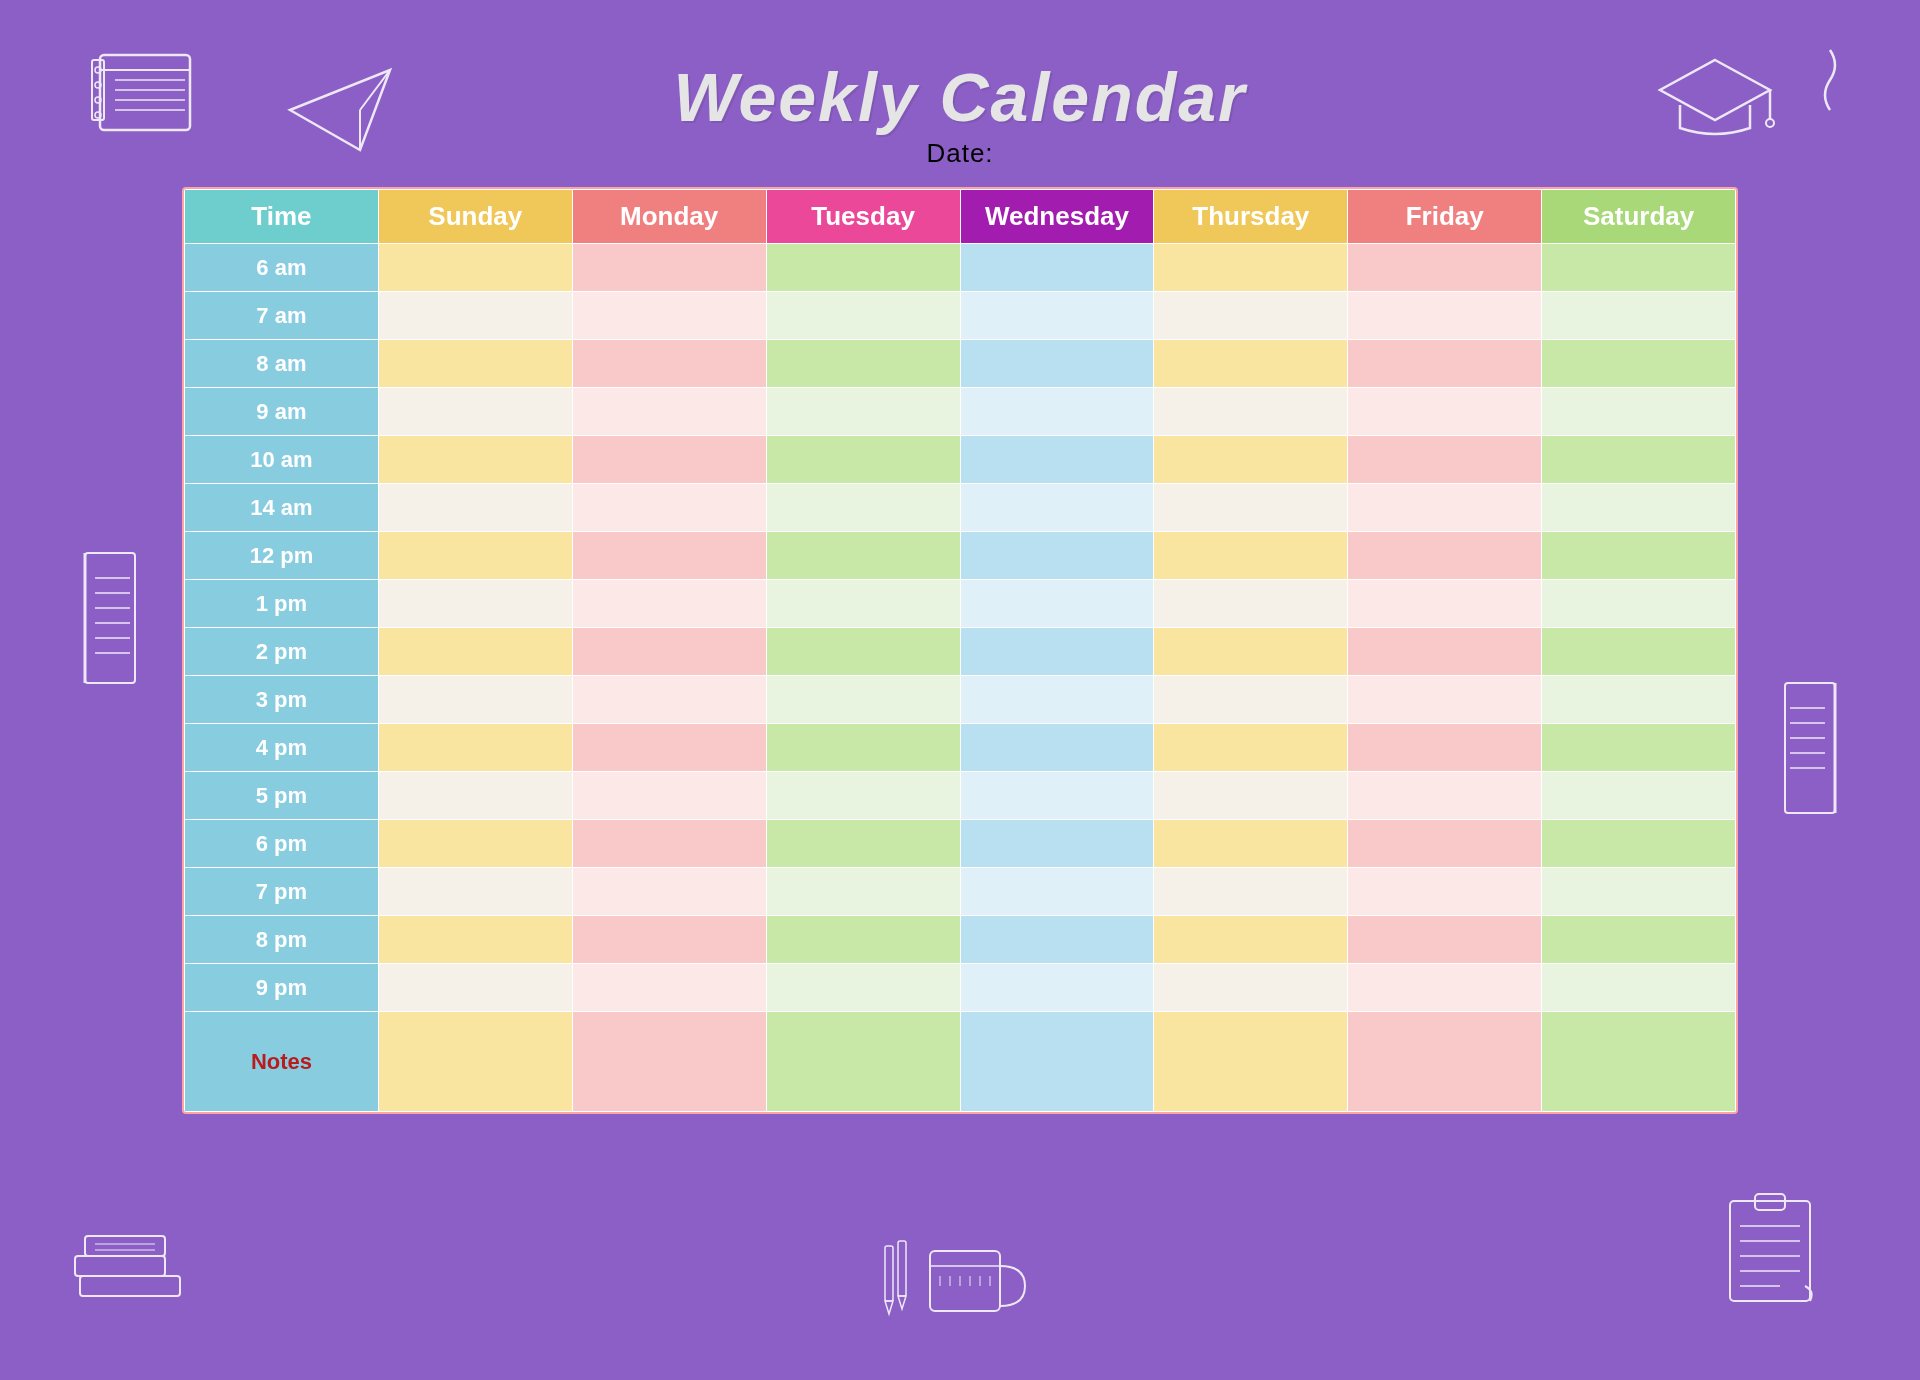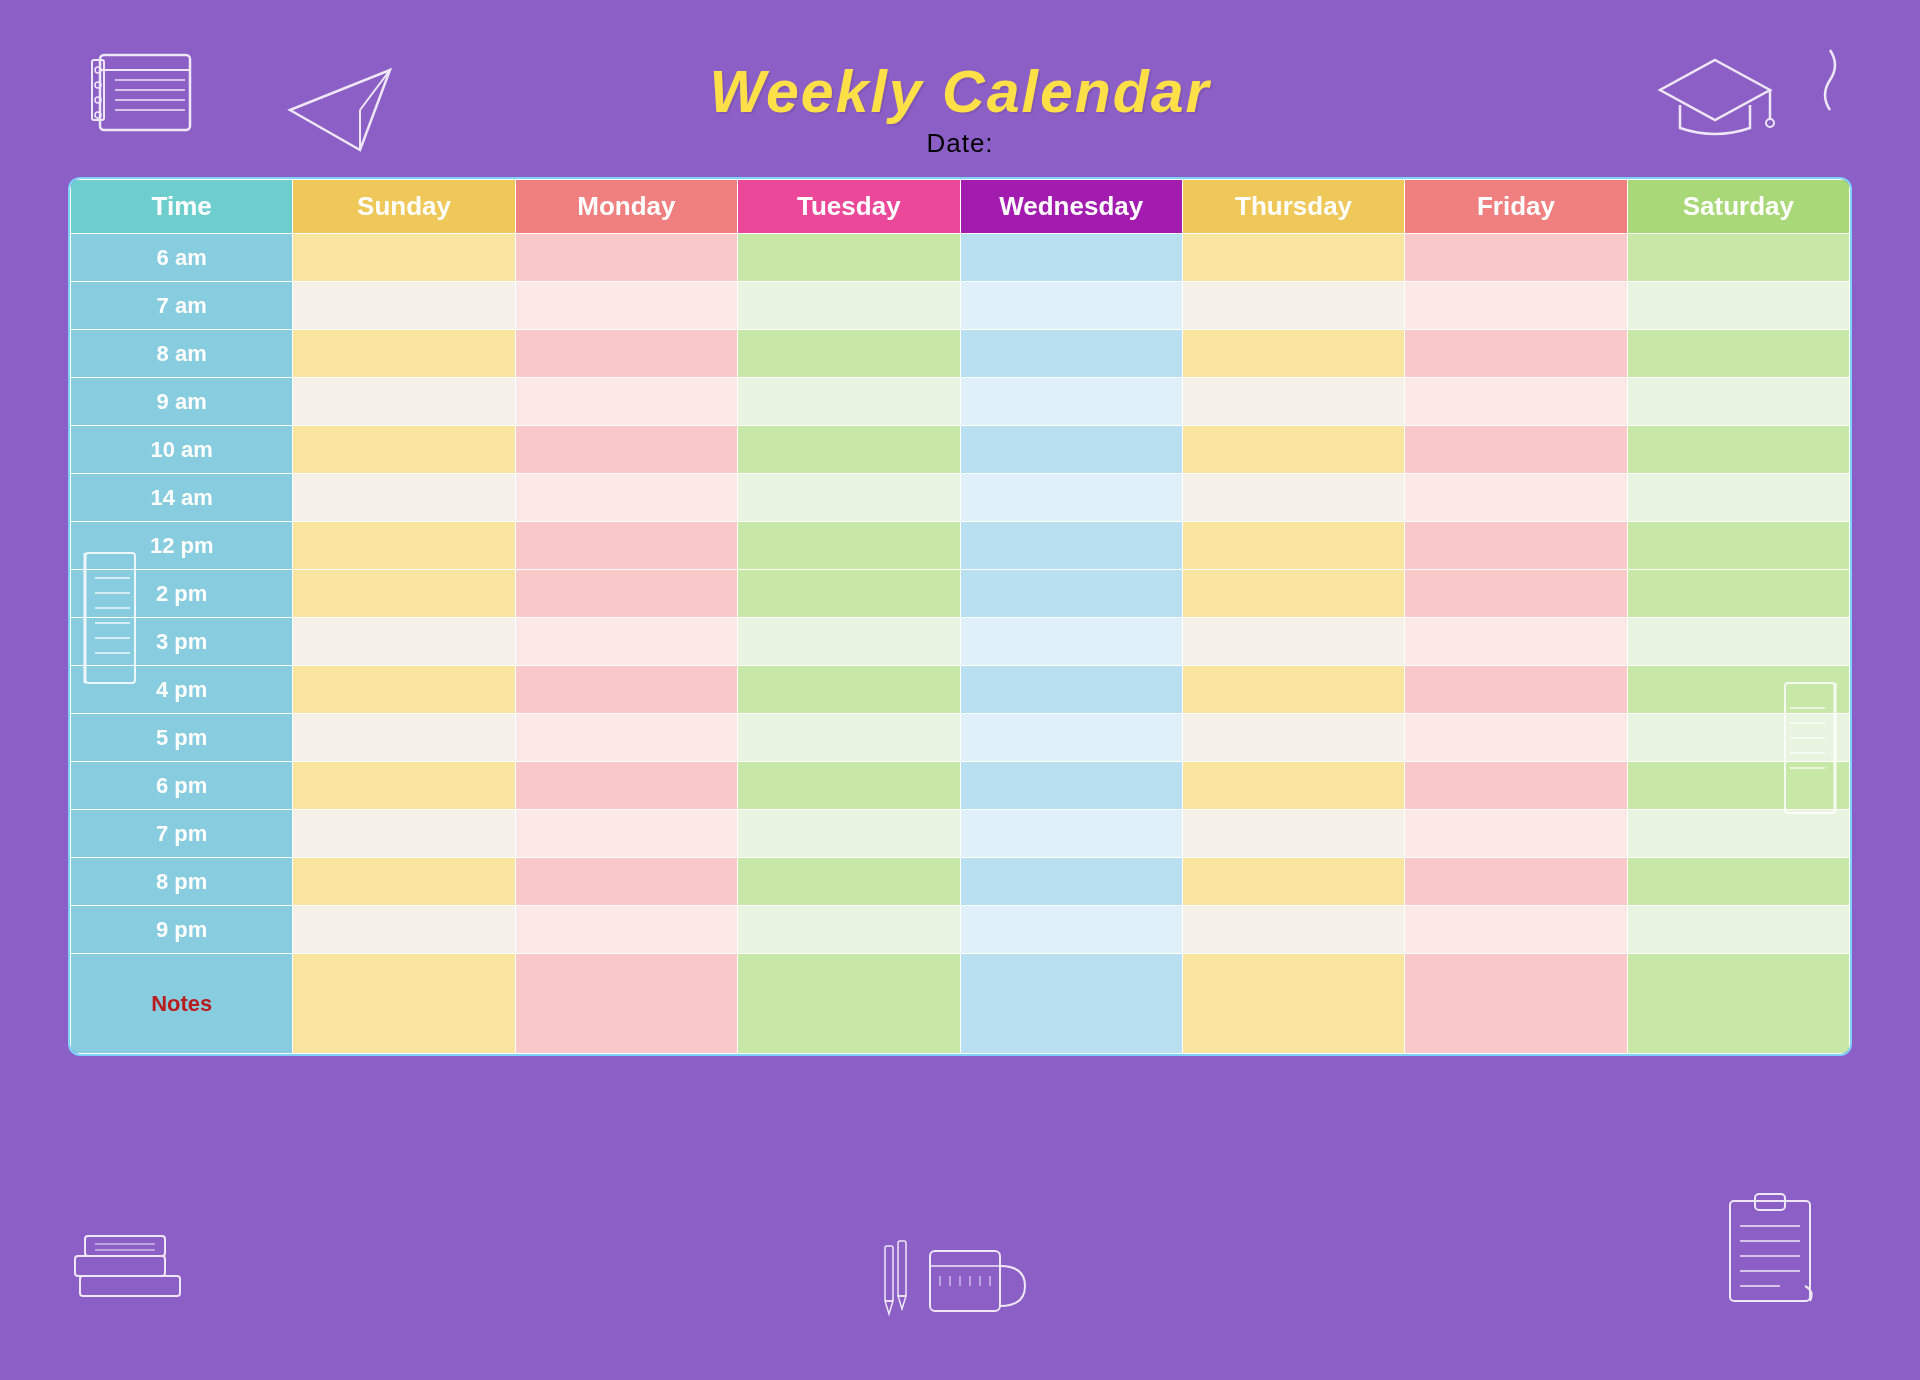--- a/index.html
+++ b/index.html
@@ -42,42 +42,42 @@
 
     
     .header {
       width: 100%;
       text-align: center;
       padding-top: 18px;
       padding-bottom: 4px;
     }
 
     .title {
-      font-size: 59px;
+      font-size: 68px;
       font-weight: 900;
-      color: #fde047;
+      color: #e5e5e5;
       letter-spacing: 2px;
       text-shadow: 2px 2px 0 rgba(0,0,0,0.08);
       font-style: italic;
     }
 
     .date-row {
       font-size: 26px;
       color: #000000;
       margin-top: 2px;
       letter-spacing: 1px;
     }
 
     
     .table-container {
-      width: 1784px;
+      width: 1556px;
       margin: 14px auto 0;
-      border-radius: 12px;
+      border-radius: 4px;
       overflow: hidden;
-      border: 2px solid #7dd3fc;
+      border: 2px solid #fca5a5;
     }
 
     table {
       width: 100%;
       border-collapse: collapse;
       table-layout: fixed;
     }
 
     
     thead tr th {
@@ -334,20 +334,30 @@
             <td class="time-cell">12 pm</td>
             <td class="cell-yellow"></td>
             <td class="cell-pink"></td>
             <td class="cell-green"></td>
             <td class="cell-blue"></td>
             <td class="cell-yellow"></td>
             <td class="cell-pink"></td>
             <td class="cell-green"></td>
           </tr>
           <tr>
+            <td class="time-cell">1 pm</td>
+            <td class="cell-light"></td>
+            <td class="cell-light-pink"></td>
+            <td class="cell-light-green"></td>
+            <td class="cell-light-blue"></td>
+            <td class="cell-light"></td>
+            <td class="cell-light-pink"></td>
+            <td class="cell-light-green"></td>
+          </tr>
+          <tr>
             <td class="time-cell">2 pm</td>
             <td class="cell-yellow"></td>
             <td class="cell-pink"></td>
             <td class="cell-green"></td>
             <td class="cell-blue"></td>
             <td class="cell-yellow"></td>
             <td class="cell-pink"></td>
             <td class="cell-green"></td>
           </tr>
           <tr>

